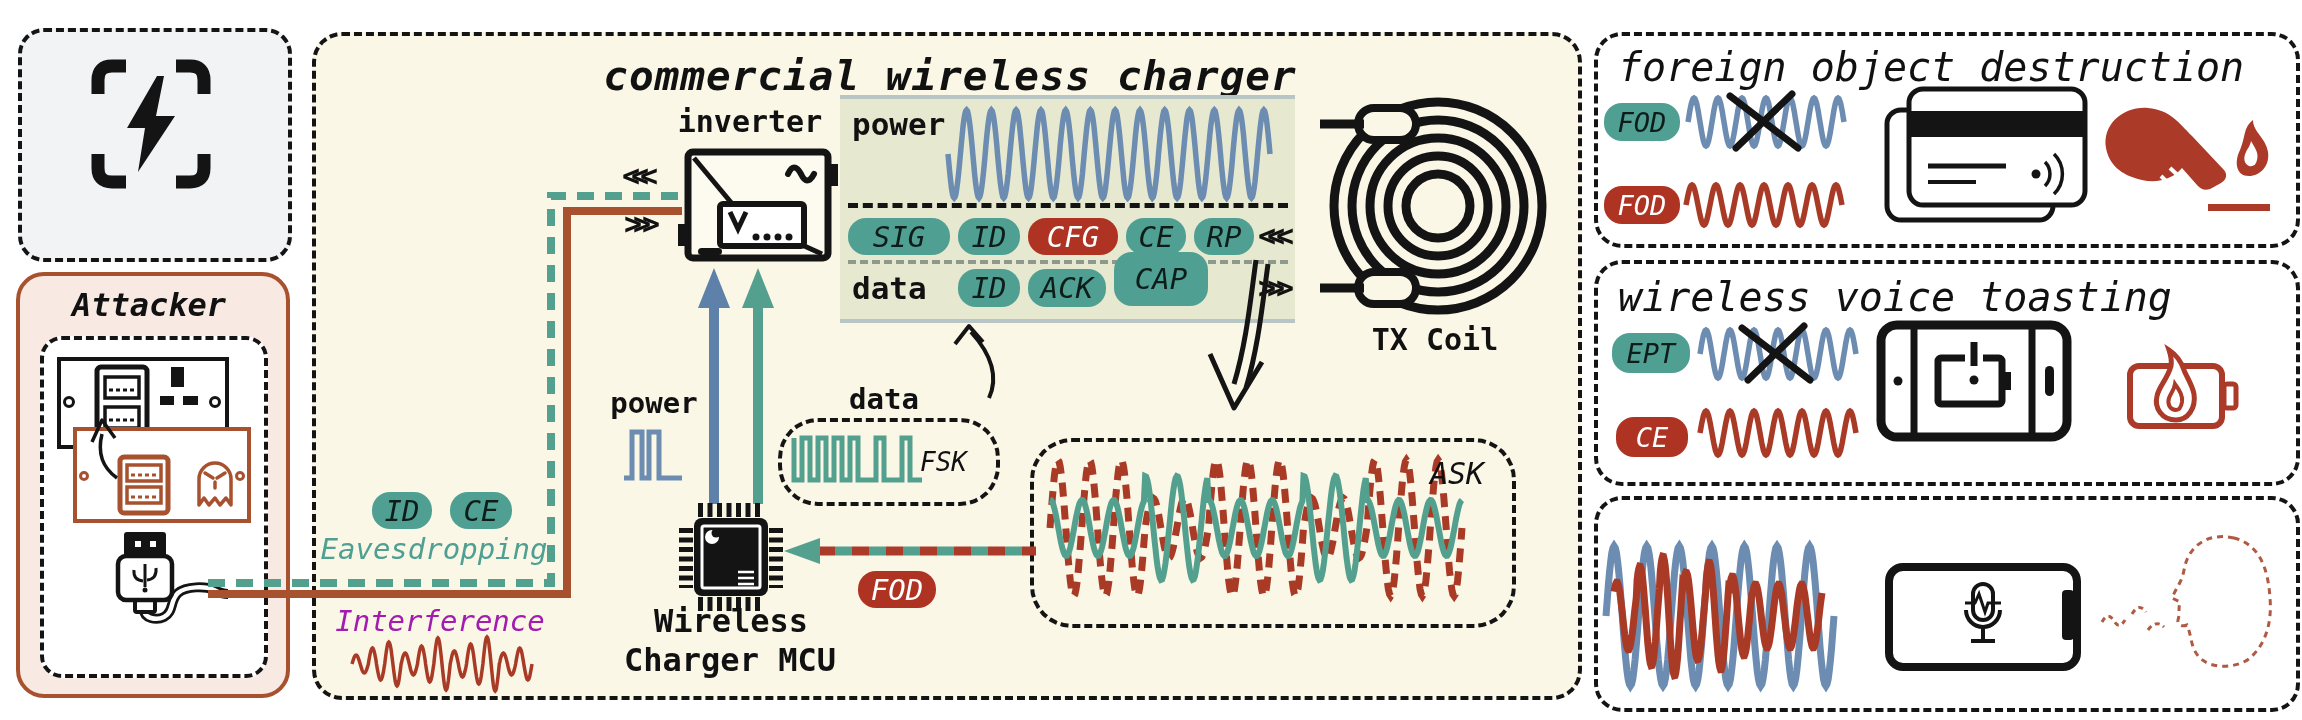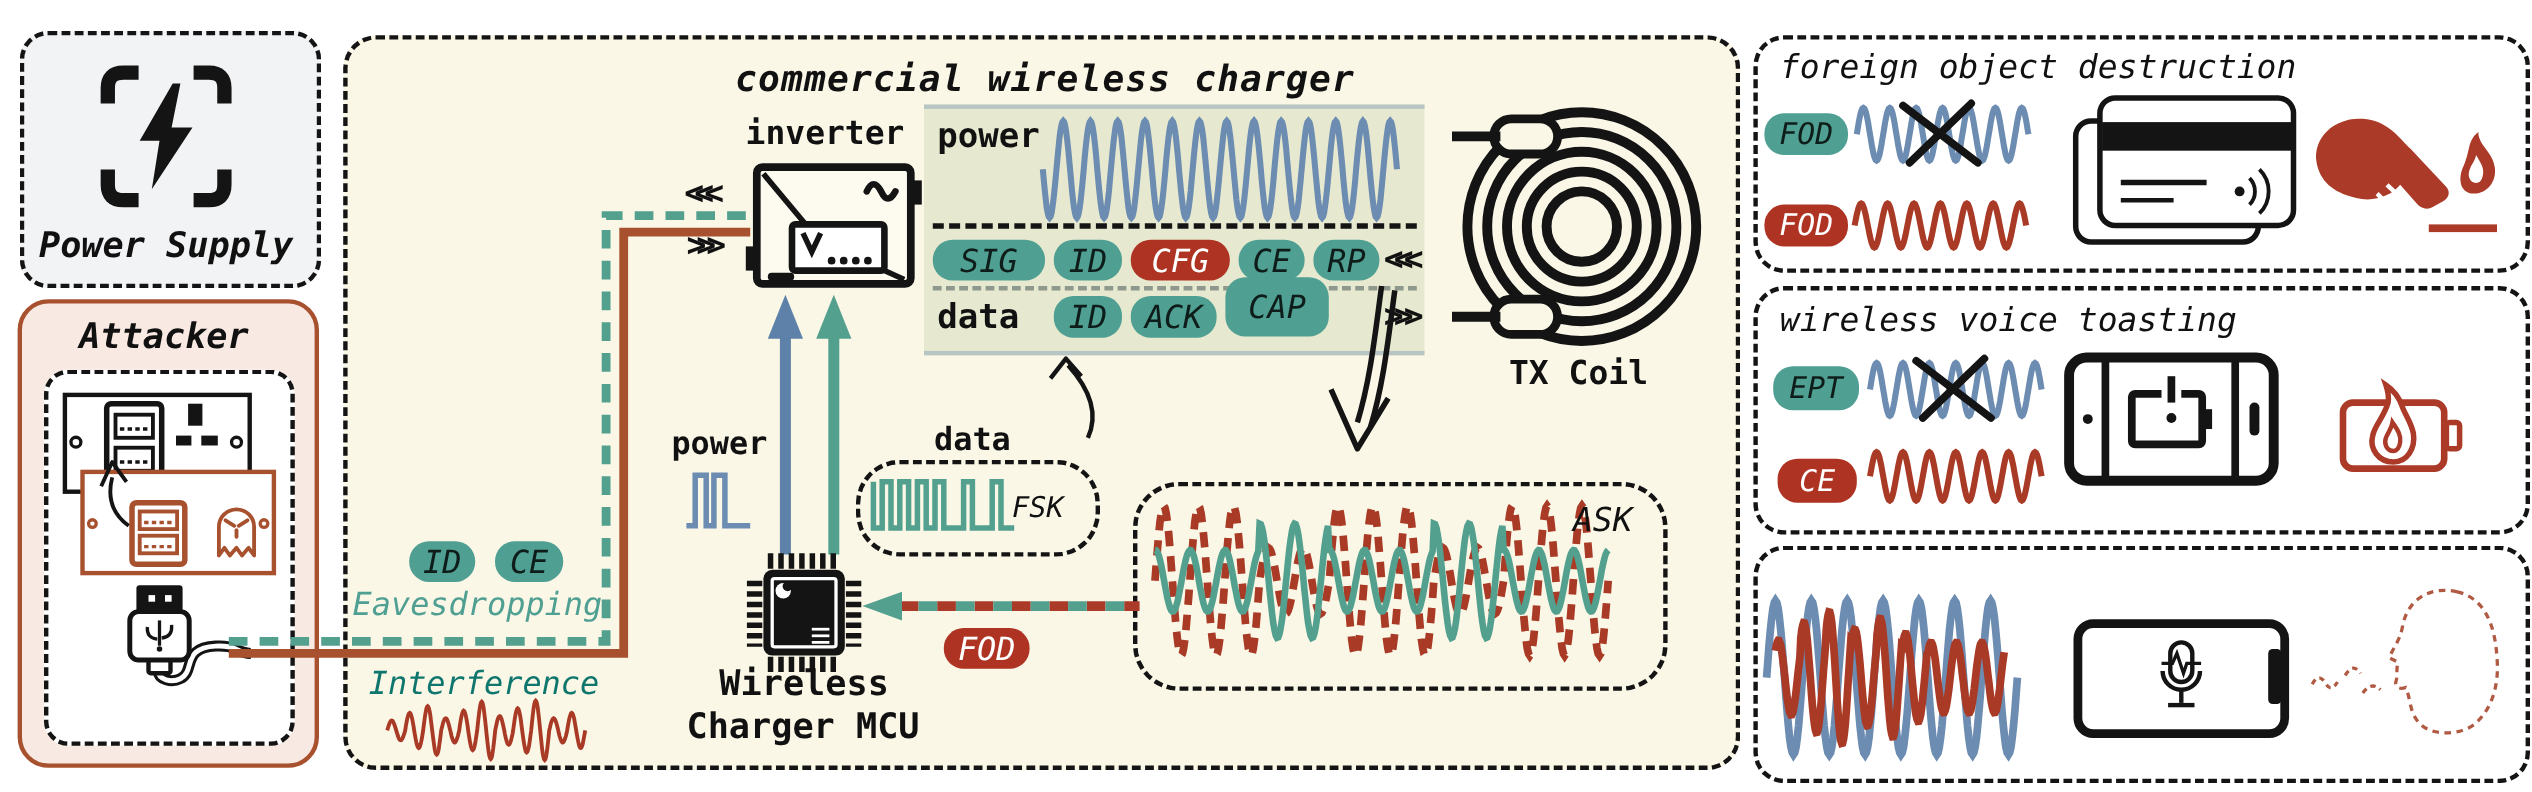--- a/index.html
+++ b/index.html
@@ -18,53 +18,52 @@
   .ask-box{left:1030px;top:438px;width:478px;height:182px;border:4px dashed #141414;border-radius:42px;}
   .sep1{left:848px;top:203px;width:440px;height:0;border-top:5px dashed #141414;}
   .sep2{left:848px;top:260px;width:440px;height:0;border-top:4px dashed #8f988c;}
   
   .bi{font-weight:bold;font-style:italic;}
   .b{font-weight:bold;}
   .i{font-style:italic;}
   .ctr{text-align:center;}
   .ps-label{left:18px;top:204px;width:266px;font-size:32px;}
   .att-label{left:16px;top:286px;width:266px;font-size:32px;}
-  .charger-title{left:540px;top:52px;width:820px;font-size:33px;letter-spacing:1px;}
+  .charger-title{left:540px;top:52px;width:820px;font-size:41px;letter-spacing:1px;}
   .inverter-label{left:660px;top:104px;width:180px;font-size:30px;}
   .panel-power{left:852px;top:106px;font-size:31px;}
   .panel-data{left:852px;top:270px;font-size:31px;}
   .tri{font-weight:bold;font-size:30px;letter-spacing:-9px;}
   .chip{position:absolute;display:flex;align-items:center;justify-content:center;border-radius:18px;
         font-style:italic;font-size:29px;color:#0e1d1a;background:#4f9f92;}
   .chip.red{background:#ae3322;color:#fff;}
   .txcoil-label{left:1355px;top:322px;width:160px;font-size:30px;}
   .pulse-label{left:604px;top:386px;width:100px;font-size:29px;}
   .data-label{left:834px;top:382px;width:100px;font-size:29px;}
   .fsk-label{left:920px;top:447px;font-size:26px;}
   .ask-label{left:1430px;top:456px;font-size:30px;}
   .mcu1{left:640px;top:602px;width:182px;font-size:32px;}
   .mcu2{left:604px;top:641px;width:252px;font-size:32px;}
   .eaves-label{left:310px;top:532px;width:248px;font-size:29px;color:#4f9f92;}
-  .interf-label{left:328px;top:604px;width:224px;font-size:29px;color:#0f766e;}
-  .atk-title{font-size:30px;}
+  .interf-label{left:328px;top:604px;width:224px;font-size:29px;color:#a21caf;}
+  .atk-title{font-size:40px;}
 </style>
 </head>
 <body>
 
 <div class="stage">
 
   <div class="abs ps-box"></div>
   <svg class="abs" style="left:86px;top:58px" width="130" height="132" viewBox="0 0 130 132">
     <path d="M40,8 H26 Q12,8 12,22 V36" stroke="#141414" stroke-width="13" fill="none"></path>
     <path d="M90,8 H104 Q118,8 118,22 V36" stroke="#141414" stroke-width="13" fill="none"></path>
     <path d="M12,96 V110 Q12,124 26,124 H40" stroke="#141414" stroke-width="13" fill="none"></path>
     <path d="M118,96 V110 Q118,124 104,124 H90" stroke="#141414" stroke-width="13" fill="none"></path>
     <path d="M71,18 L41,70 H59 L52,114 L89,58 H70 L78,18 Z" fill="#141414"></path>
   </svg>
-  <div class="abs bi ctr ps-label">Power Supply</div>
 
   <div class="abs att-box"></div>
   <div class="abs bi ctr att-label">Attacker</div>
   <div class="abs att-inner"></div>
 
   <svg class="abs" style="left:57px;top:357px" width="172" height="92" viewBox="0 0 172 92">
     <rect x="2" y="2" width="168" height="88" fill="#fff" stroke="#141414" stroke-width="4"></rect>
     <rect x="40" y="10" width="50" height="72" rx="4" fill="none" stroke="#141414" stroke-width="5"></rect>
     <rect x="48" y="20" width="34" height="21" fill="none" stroke="#141414" stroke-width="3.5"></rect>
     <line x1="52" y1="33" x2="78" y2="33" stroke="#141414" stroke-width="3" stroke-dasharray="4 3"></line>

